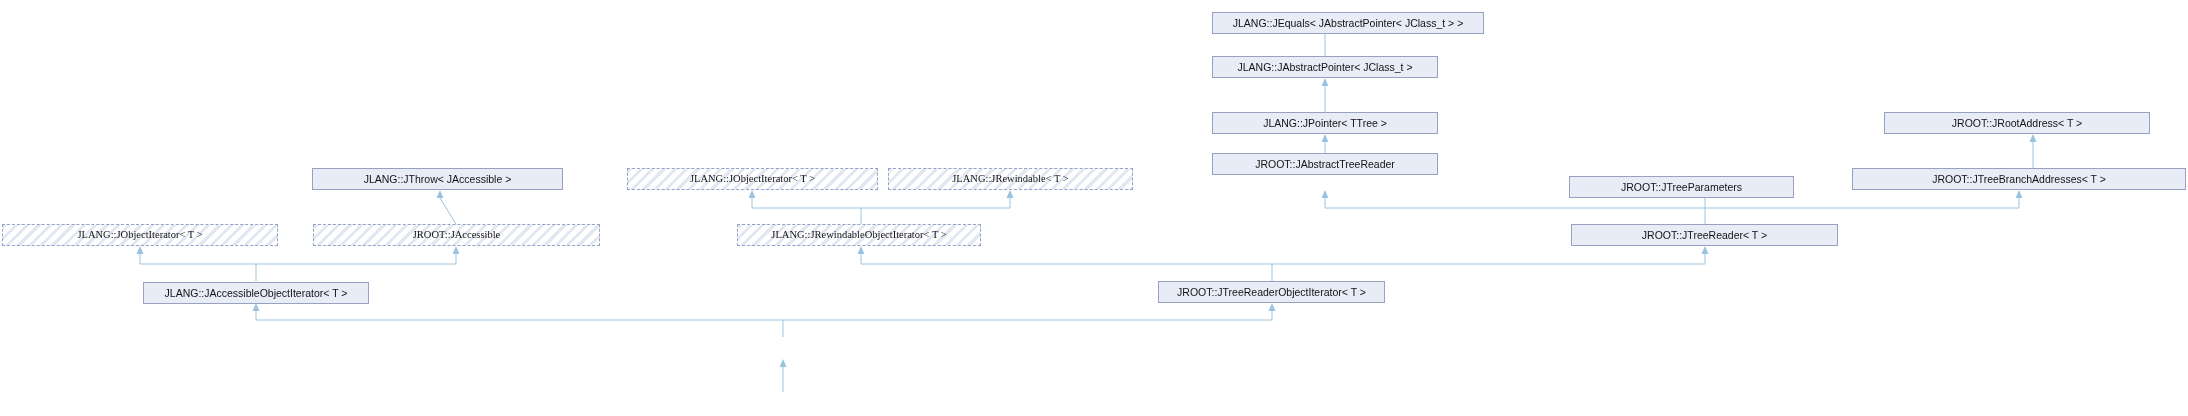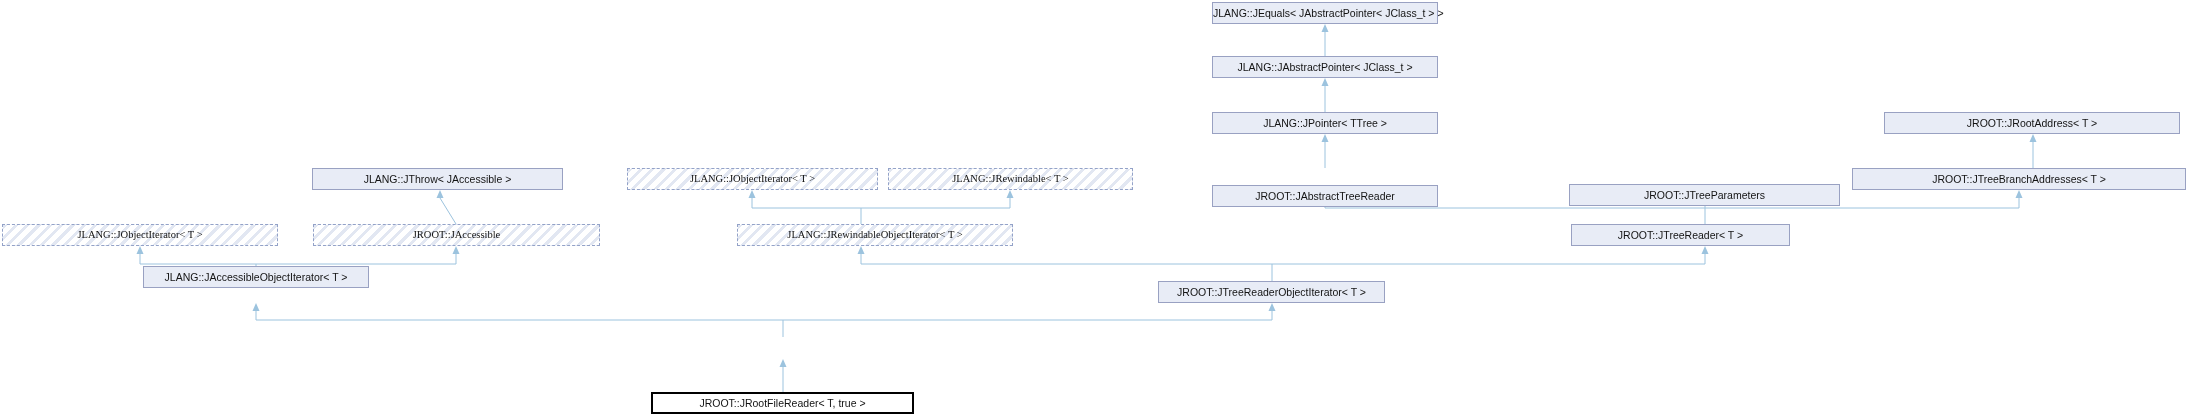--- a/index.html
+++ b/index.html
@@ -84,36 +84,35 @@
       <path d="M256,303 l-3.5,8 h7 z" fill="#9cc3de" stroke="none"></path>
       <path d="M1272,303 l-3.5,8 h7 z" fill="#9cc3de" stroke="none"></path>
     </g>
 
     <g>
       <path d="M783,367 V392"></path>
         <path d="M783,359 l-3.5,8 h7 z" fill="#9cc3de" stroke="none"></path>
     </g>
   </svg>
 
-  <div class="node" style="left:1212px;top:2px;width:226px">JLANG::JEquals&lt; JAbstractPointer&lt; JClass_t &gt; &gt;</div>
+  <div class="node" style="left:1212px;top:12px;width:272px">JLANG::JEquals&lt; JAbstractPointer&lt; JClass_t &gt; &gt;</div>
   <div class="node" style="left:1212px;top:56px;width:226px">JLANG::JAbstractPointer&lt; JClass_t &gt;</div>
   <div class="node" style="left:1212px;top:112px;width:226px">JLANG::JPointer&lt; TTree &gt;</div>
-  <div class="node" style="left:1884px;top:112px;width:296px">JROOT::JRootAddress&lt; T &gt;</div>
+  <div class="node" style="left:1884px;top:112px;width:266px">JROOT::JRootAddress&lt; T &gt;</div>
 
   <div class="node" style="left:312px;top:168px;width:251px">JLANG::JThrow&lt; JAccessible &gt;</div>
   <div class="node dashed" style="left:627px;top:168px;width:251px">JLANG::JObjectIterator&lt; T &gt;</div>
   <div class="node dashed" style="left:888px;top:168px;width:245px">JLANG::JRewindable&lt; T &gt;</div>
-  <div class="node" style="left:1212px;top:185px;width:226px">JROOT::JAbstractTreeReader</div>
-  <div class="node" style="left:1569px;top:184px;width:271px">JROOT::JTreeParameters</div>
+  <div class="node" style="left:1212px;top:153px;width:226px">JROOT::JAbstractTreeReader</div>
+  <div class="node" style="left:1569px;top:176px;width:225px">JROOT::JTreeParameters</div>
   <div class="node" style="left:1852px;top:168px;width:334px">JROOT::JTreeBranchAddresses&lt; T &gt;</div>
 
   <div class="node dashed" style="left:2px;top:224px;width:276px">JLANG::JObjectIterator&lt; T &gt;</div>
   <div class="node dashed" style="left:313px;top:224px;width:287px">JROOT::JAccessible</div>
-  <div class="node dashed" style="left:737px;top:224px;width:276px">JLANG::JRewindableObjectIterator&lt; T &gt;</div>
-  <div class="node" style="left:1571px;top:224px;width:219px">JROOT::JTreeReader&lt; T &gt;</div>
+  <div class="node dashed" style="left:737px;top:224px;width:244px">JLANG::JRewindableObjectIterator&lt; T &gt;</div>
+  <div class="node" style="left:1571px;top:224px;width:267px">JROOT::JTreeReader&lt; T &gt;</div>
 
-  <div class="node" style="left:143px;top:266px;width:226px">JLANG::JAccessibleObjectIterator&lt; T &gt;</div>
+  <div class="node" style="left:143px;top:282px;width:226px">JLANG::JAccessibleObjectIterator&lt; T &gt;</div>
   <div class="node" style="left:1158px;top:281px;width:227px">JROOT::JTreeReaderObjectIterator&lt; T &gt;</div>
 
 
-  <div class="node current" style="left:651px;top:392px;width:263px">JROOT::JRootFileReader&lt; T, true &gt;</div>
 
 </div>
 
 </body></html>

